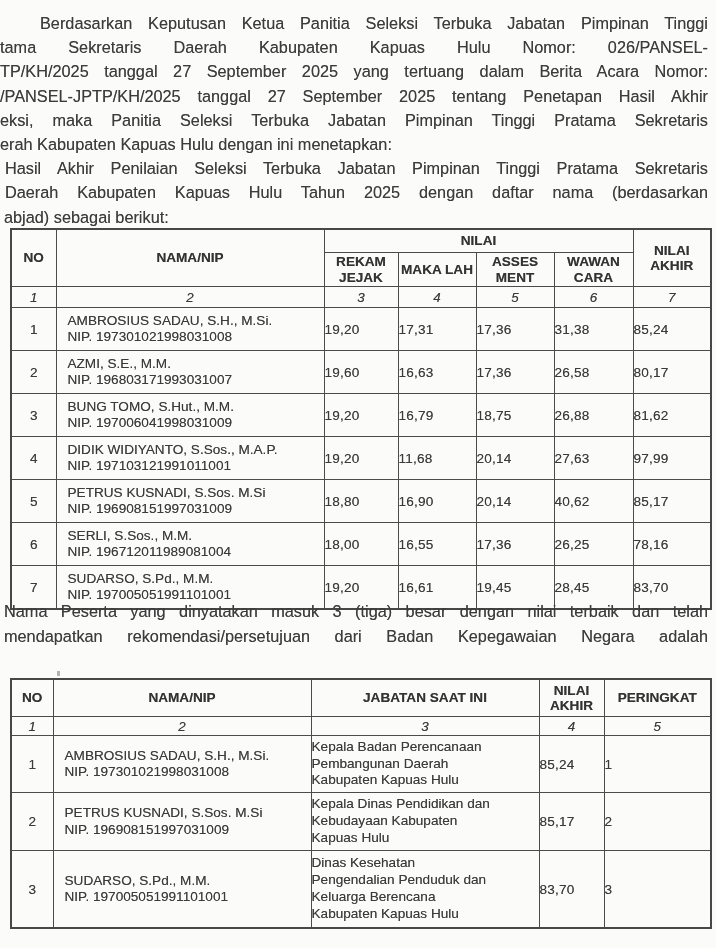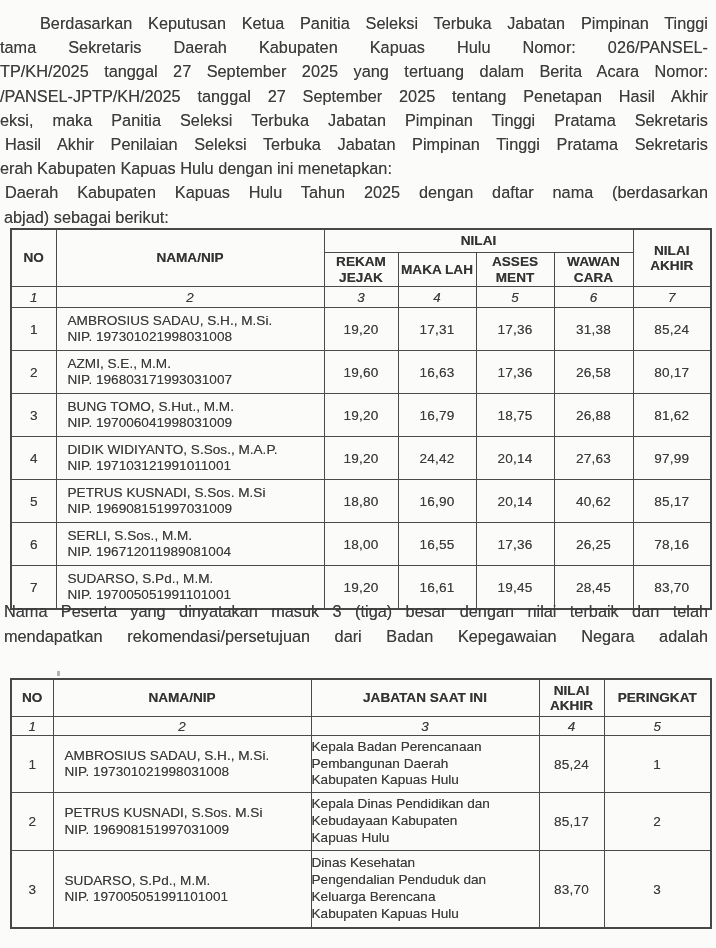--- a/index.html
+++ b/index.html
@@ -39,21 +39,21 @@
     text-align:center; vertical-align:middle; color:#333;
   }
   .numrow td {
     font-style:italic; font-size:13.4px; text-align:center;
     height:20px; vertical-align:middle;
   }
   #t2 .numrow td { height:18px; }
   .datarow td { vertical-align:middle; font-size:13.6px; }
   #t1 .datarow td { height:38px; }
   .cell-no { text-align:center; }
-  .score { text-align:center; font-size:14px; letter-spacing:0.2px; }
+  .score { font-size:14px; letter-spacing:0.2px; }
   .name-cell { padding:2px 4px 2px 11px; line-height:16.4px; }
   .jab-cell { padding:2px 4px 2px 0; line-height:16.9px; }
   .h22 { height:22px;margin-top:44px; }
   .h33 { height:33px; }
   .h36 { height:36px; }
   .r52 td { height:52px; }
   .r53 td { height:53px; }
   .r72 td { height:72px; }
 
   
@@ -63,22 +63,22 @@
 <body>
 
 <div class="page">
 
   <div id="p1" class="para">
     <div class="ln jl ind">Berdasarkan Keputusan Ketua Panitia Seleksi Terbuka Jabatan Pimpinan Tinggi</div>
     <div class="ln jl">tama Sekretaris Daerah Kabupaten Kapuas Hulu Nomor: 026/PANSEL-</div>
     <div class="ln jl">TP/KH/2025 tanggal 27 September 2025 yang tertuang dalam Berita Acara Nomor:</div>
     <div class="ln jl">/PANSEL-JPTP/KH/2025 tanggal 27 September 2025 tentang Penetapan Hasil Akhir</div>
     <div class="ln jl">eksi, maka Panitia Seleksi Terbuka Jabatan Pimpinan Tinggi Pratama Sekretaris</div>
+    <div class="ln">erah Kabupaten Kapuas Hulu dengan ini menetapkan:</div>
     <div class="ln jl pad5">Hasil Akhir Penilaian Seleksi Terbuka Jabatan Pimpinan Tinggi Pratama Sekretaris</div>
-    <div class="ln">erah Kabupaten Kapuas Hulu dengan ini menetapkan:</div>
     <div class="ln jl pad5">Daerah Kabupaten Kapuas Hulu Tahun 2025 dengan daftar nama (berdasarkan</div>
     <div class="ln pad4">abjad) sebagai berikut:</div>
   </div>
 
   <table id="t1">
     <colgroup>
       <col style="width:45px">
         <col style="width:268px">
         <col style="width:74px">
       <col style="width:78px">
@@ -144,21 +144,21 @@
       <td class="score">26,88</td>
       <td class="score">81,62</td>
     </tr>
     <tr class="datarow">
       <td class="cell-no">4</td>
       <td class="name-cell">
         <div>DIDIK WIDIYANTO, S.Sos., M.A.P.</div>
         <div>NIP. 197103121991011001</div>
       </td>
       <td class="score">19,20</td>
-      <td class="score">24,42</td>
+      <td class="score">11,68</td>
       <td class="score">20,14</td>
       <td class="score">27,63</td>
       <td class="score">97,99</td>
     </tr>
     <tr class="datarow">
       <td class="cell-no">5</td>
       <td class="name-cell">
         <div>PETRUS KUSNADI,  S.Sos. M.Si</div>
         <div>NIP. 196908151997031009</div>
       </td>

